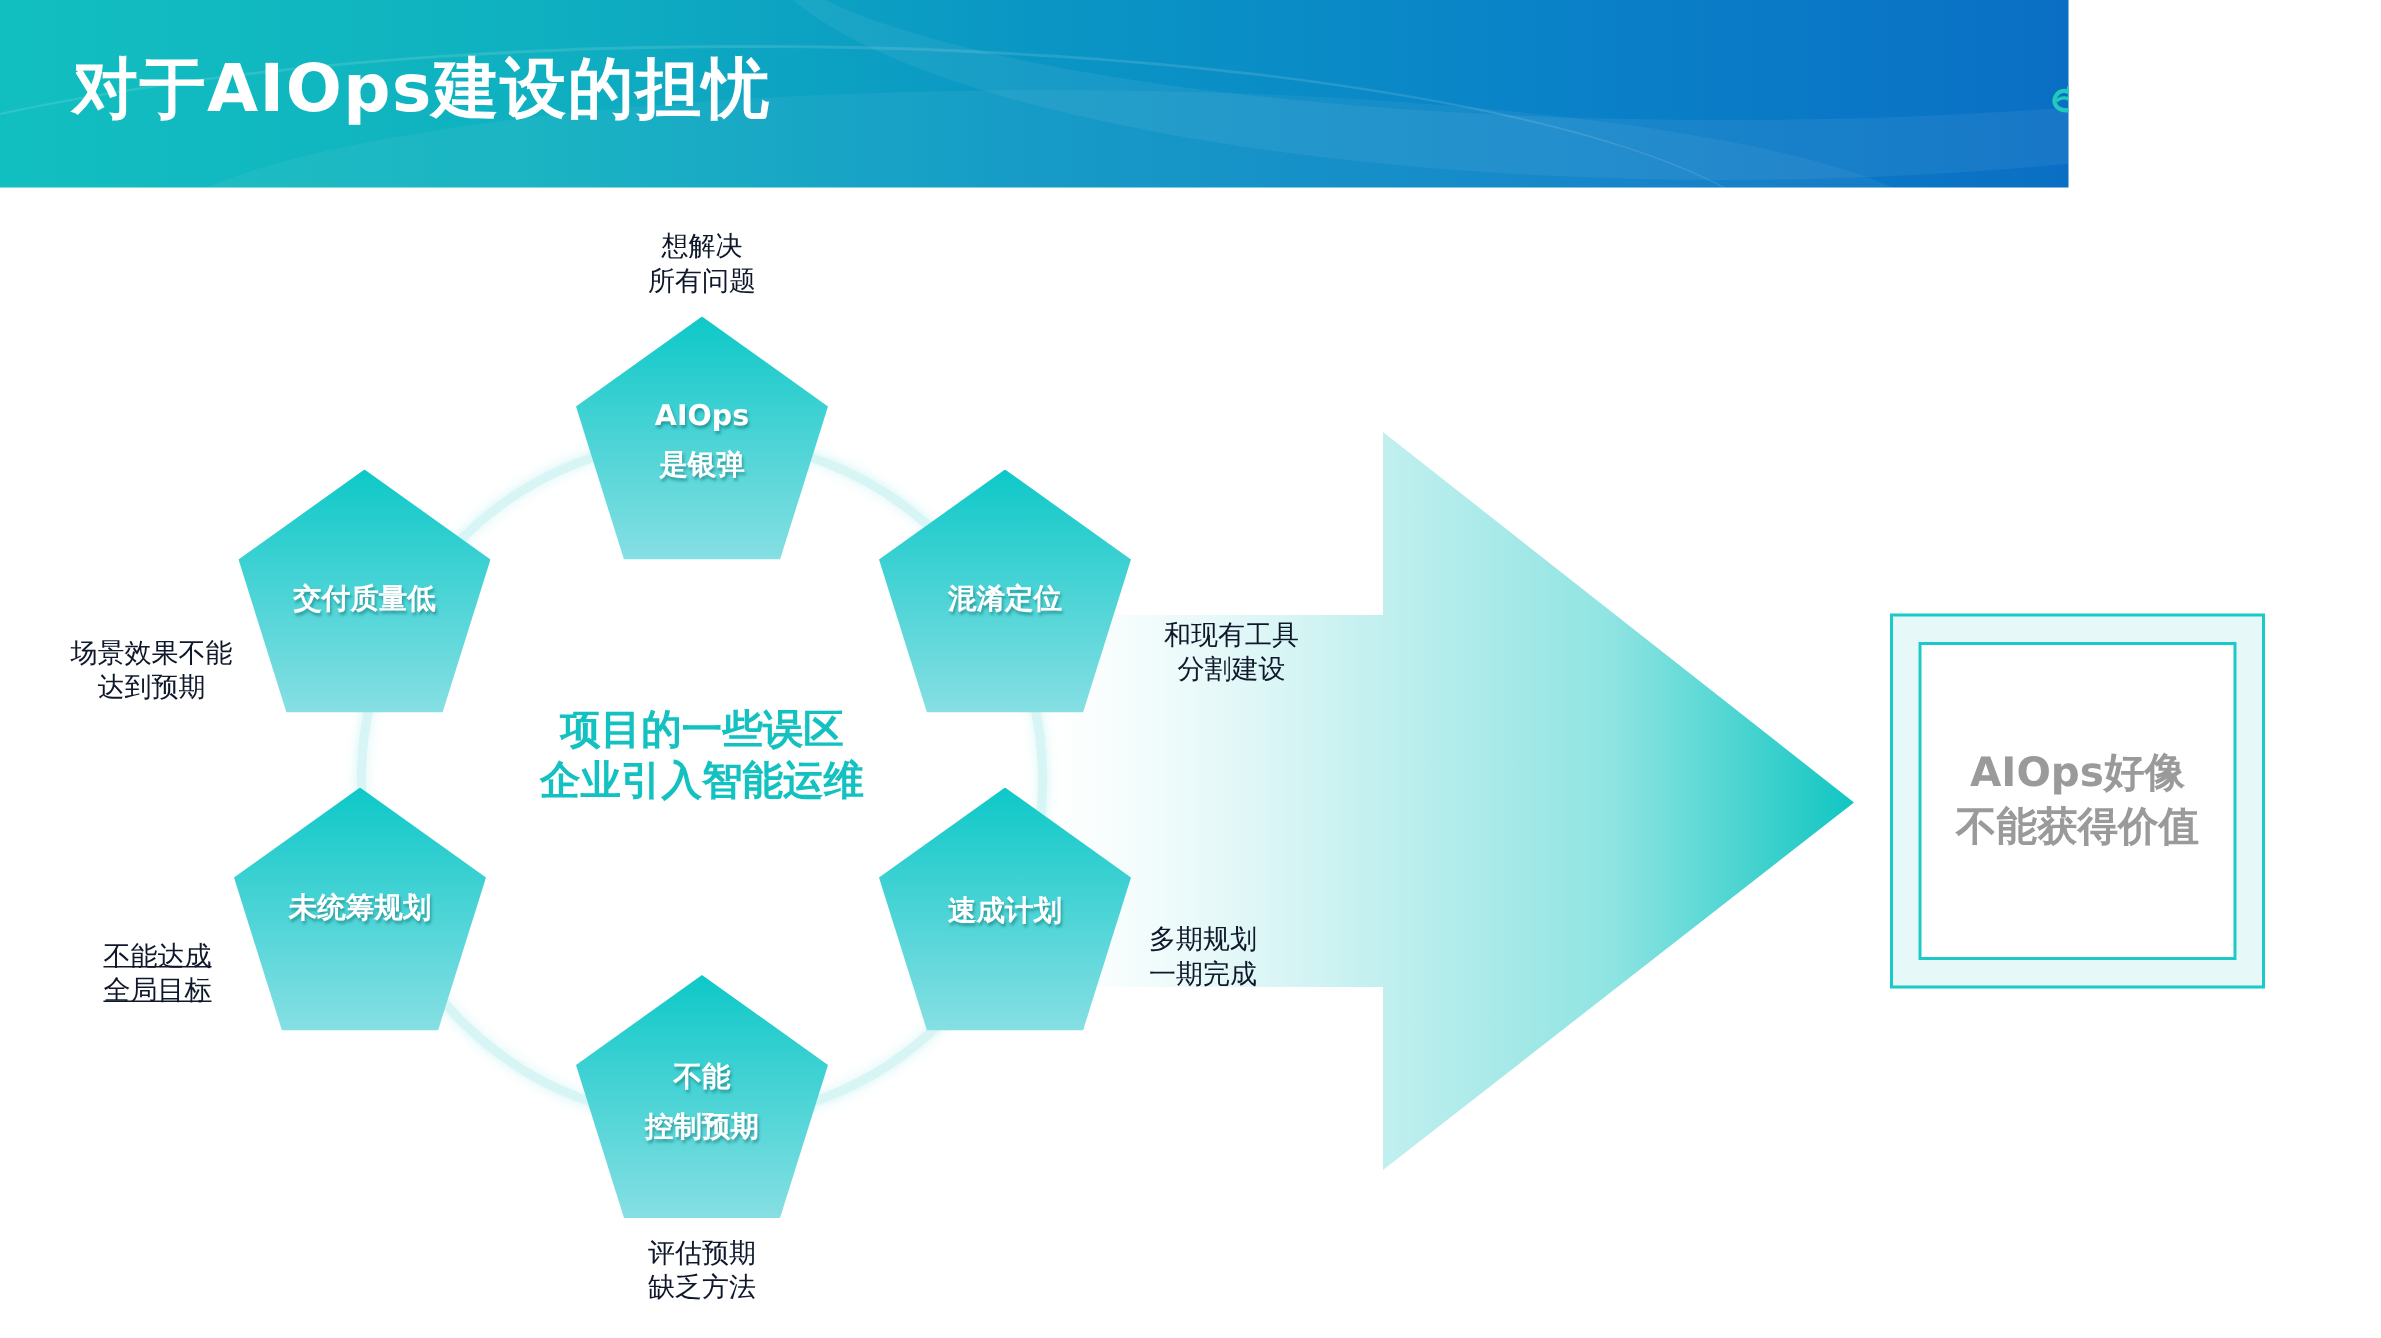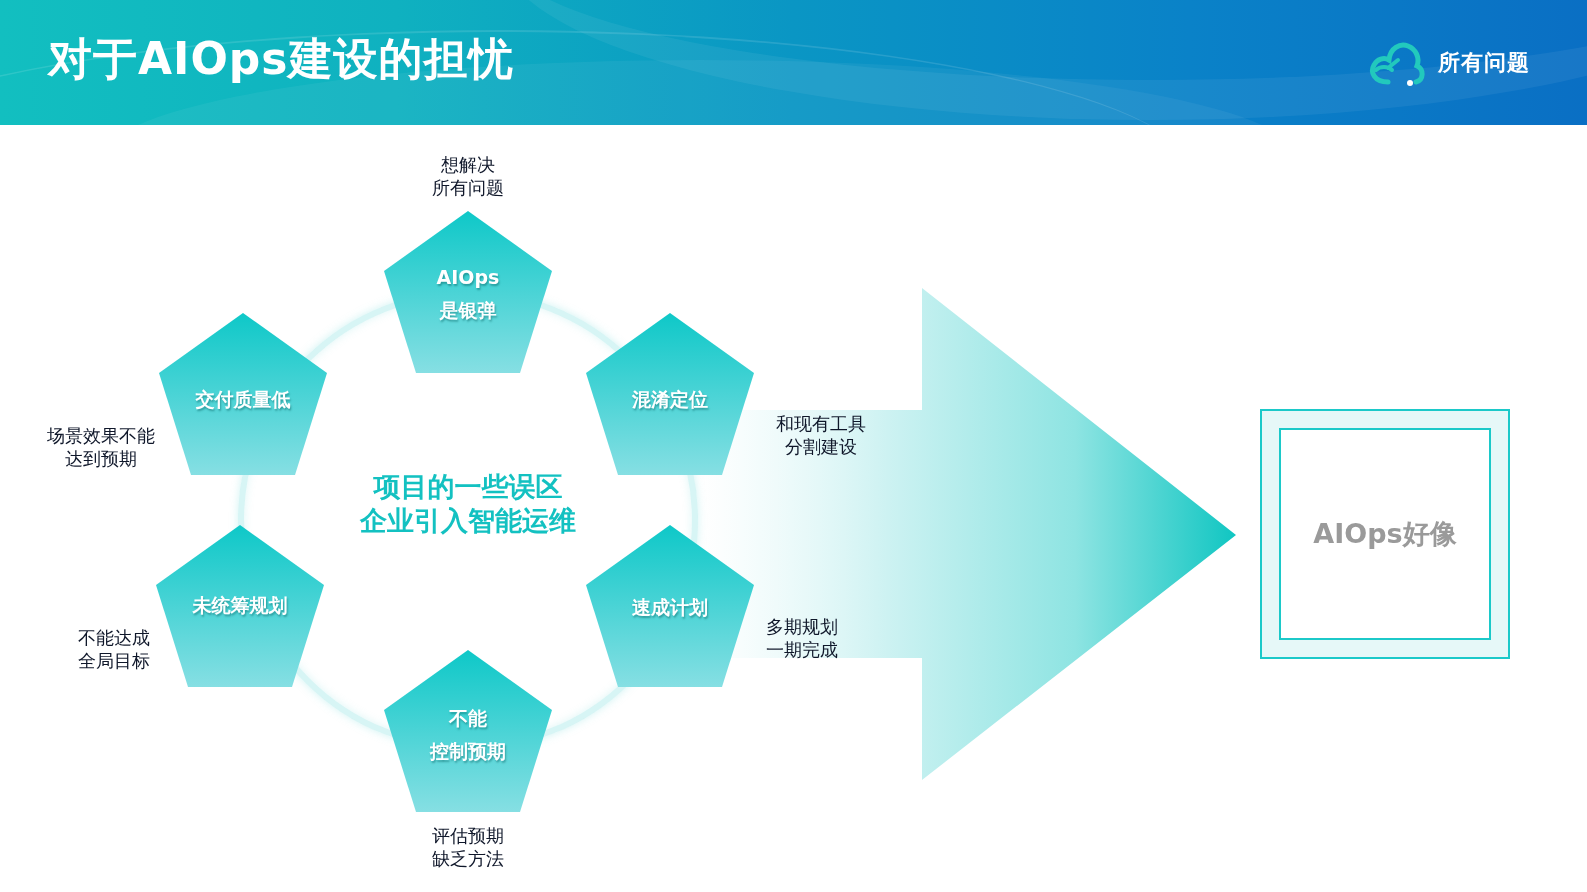--- a/index.html
+++ b/index.html
@@ -2,21 +2,21 @@
 <html><head>
 <meta charset="utf-8">
 <style>
   html, body { margin: 0; padding: 0; }
   body {
     width: 1587px; height: 892px; position: relative; overflow: hidden;
     background: #ffffff;
     font-family: "DejaVu Sans", "Liberation Sans", sans-serif;
   }
   .header {
-    position: absolute; left: 0; top: 0; width: 1587px; height: 125px;
+    position: absolute; left: 0; top: 0; width: 1379px; height: 125px;
     background: linear-gradient(90deg, #12bfc0 0%, #0fb1c0 25%, #0a96c4 50%, #0a82c8 75%, #0a6fc4 100%);
     overflow: hidden;
   }
   .header .wave1 {
     position: absolute; left: -200px; top: 30px; width: 1400px; height: 300px;
     border-radius: 50%; border-top: 2px solid rgba(255,255,255,0.12);
   }
   .header .wave2 {
     position: absolute; left: 500px; top: -220px; width: 1300px; height: 300px;
     border-radius: 50%; border-bottom: 40px solid rgba(255,255,255,0.06);
@@ -188,27 +188,28 @@
 <div class="note" style="left:766px; top:615px; width:90px; text-align:left;">
   <div>多期规划</div>
   <div>一期完成</div>
 </div>
 
 <div class="note" style="left:418px; top:824px; width:100px;">
   <div>评估预期</div>
   <div>缺乏方法</div>
 </div>
 
-<div class="note" style="left:60px; top:626px; width:90px; text-align:right;">
+<div class="note" style="left:60px; top:626px; width:90px; text-align:center;text-decoration:underline;">
   <div>不能达成</div>
   <div>全局目标</div>
 </div>
 
 <div class="note" style="left:36px; top:412px; width:130px;margin-top:12px;">
   <div>场景效果不能</div>
   <div>达到预期</div>
 </div>
 
 <div class="result-outer">
   <div class="result-inner">
     <div class="result-line">AIOps好像</div>
+    <div class="result-line">不能获得价值</div>
   </div>
 </div>
 
 </body></html>

